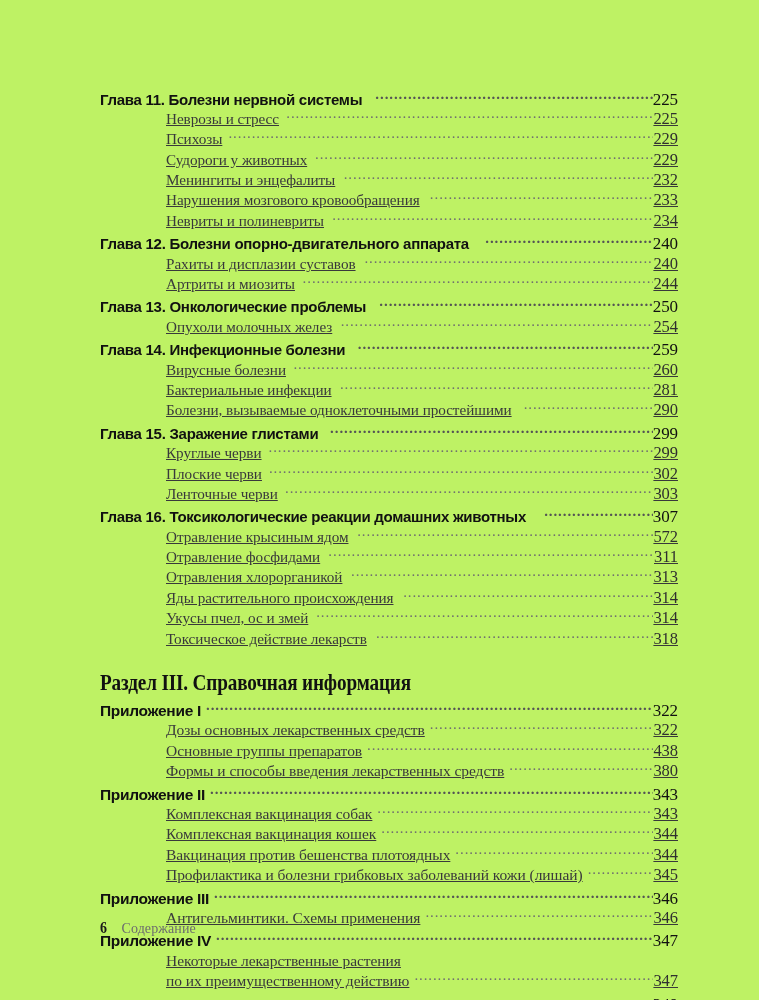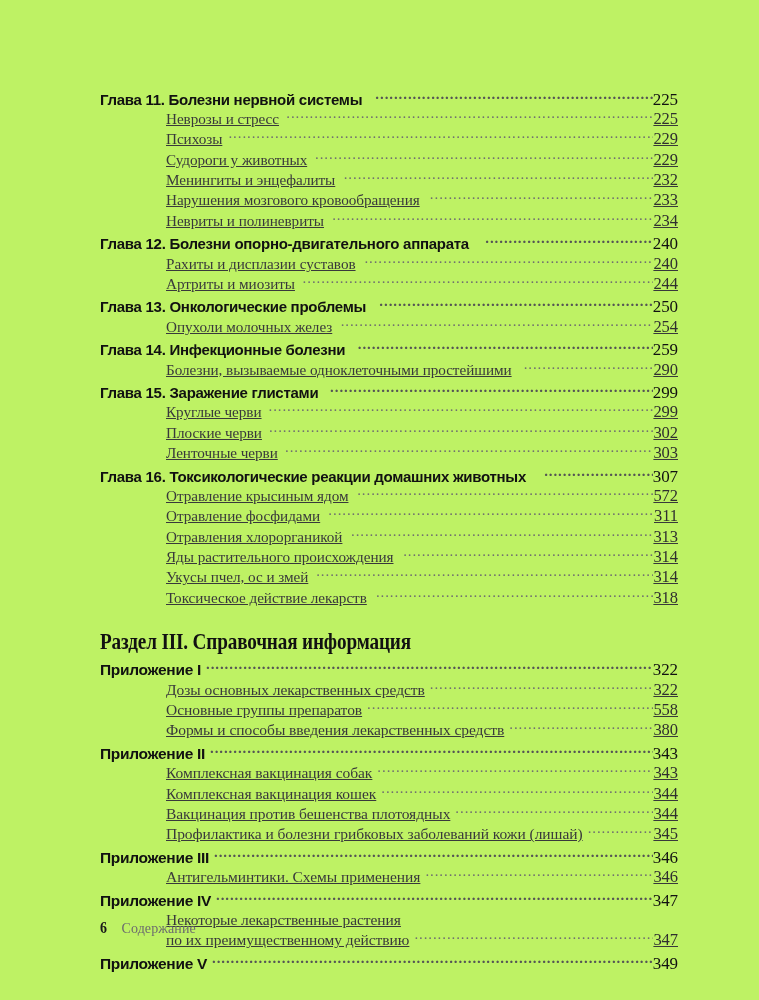--- a/index.html
+++ b/index.html
@@ -226,20 +226,30 @@
           <span class="label">Опухоли молочных желез</span>
           <span class="leader"></span>
           <span class="pageno">254</span>
         </div>
         <div class="row chapter">
           <span class="label">Глава 14. Инфекционные болезни</span>
           <span class="leader"></span>
           <span class="pageno">259</span>
         </div>
         <div class="row entry">
+          <span class="label">Вирусные болезни</span>
+          <span class="leader"></span>
+          <span class="pageno">260</span>
+        </div>
+        <div class="row entry">
+          <span class="label">Бактериальные инфекции</span>
+          <span class="leader"></span>
+          <span class="pageno">281</span>
+        </div>
+        <div class="row entry">
           <span class="label">Болезни, вызываемые одноклеточными простейшими</span>
           <span class="leader"></span>
           <span class="pageno">290</span>
         </div>
         <div class="row chapter">
           <span class="label">Глава 15. Заражение глистами</span>
           <span class="leader"></span>
           <span class="pageno">299</span>
         </div>
         <div class="row entry">
@@ -303,21 +313,21 @@
           <span class="pageno">322</span>
         </div>
         <div class="row entry">
           <span class="label">Дозы основных лекарственных средств</span>
           <span class="leader"></span>
           <span class="pageno">322</span>
         </div>
         <div class="row entry">
           <span class="label">Основные группы препаратов</span>
           <span class="leader"></span>
-          <span class="pageno">558</span>
+          <span class="pageno">438</span>
         </div>
         <div class="row entry">
           <span class="label">Формы и способы введения лекарственных средств</span>
           <span class="leader"></span>
           <span class="pageno">380</span>
         </div>
         <div class="row chapter">
           <span class="label">Приложение II</span>
           <span class="leader"></span>
           <span class="pageno">343</span>

